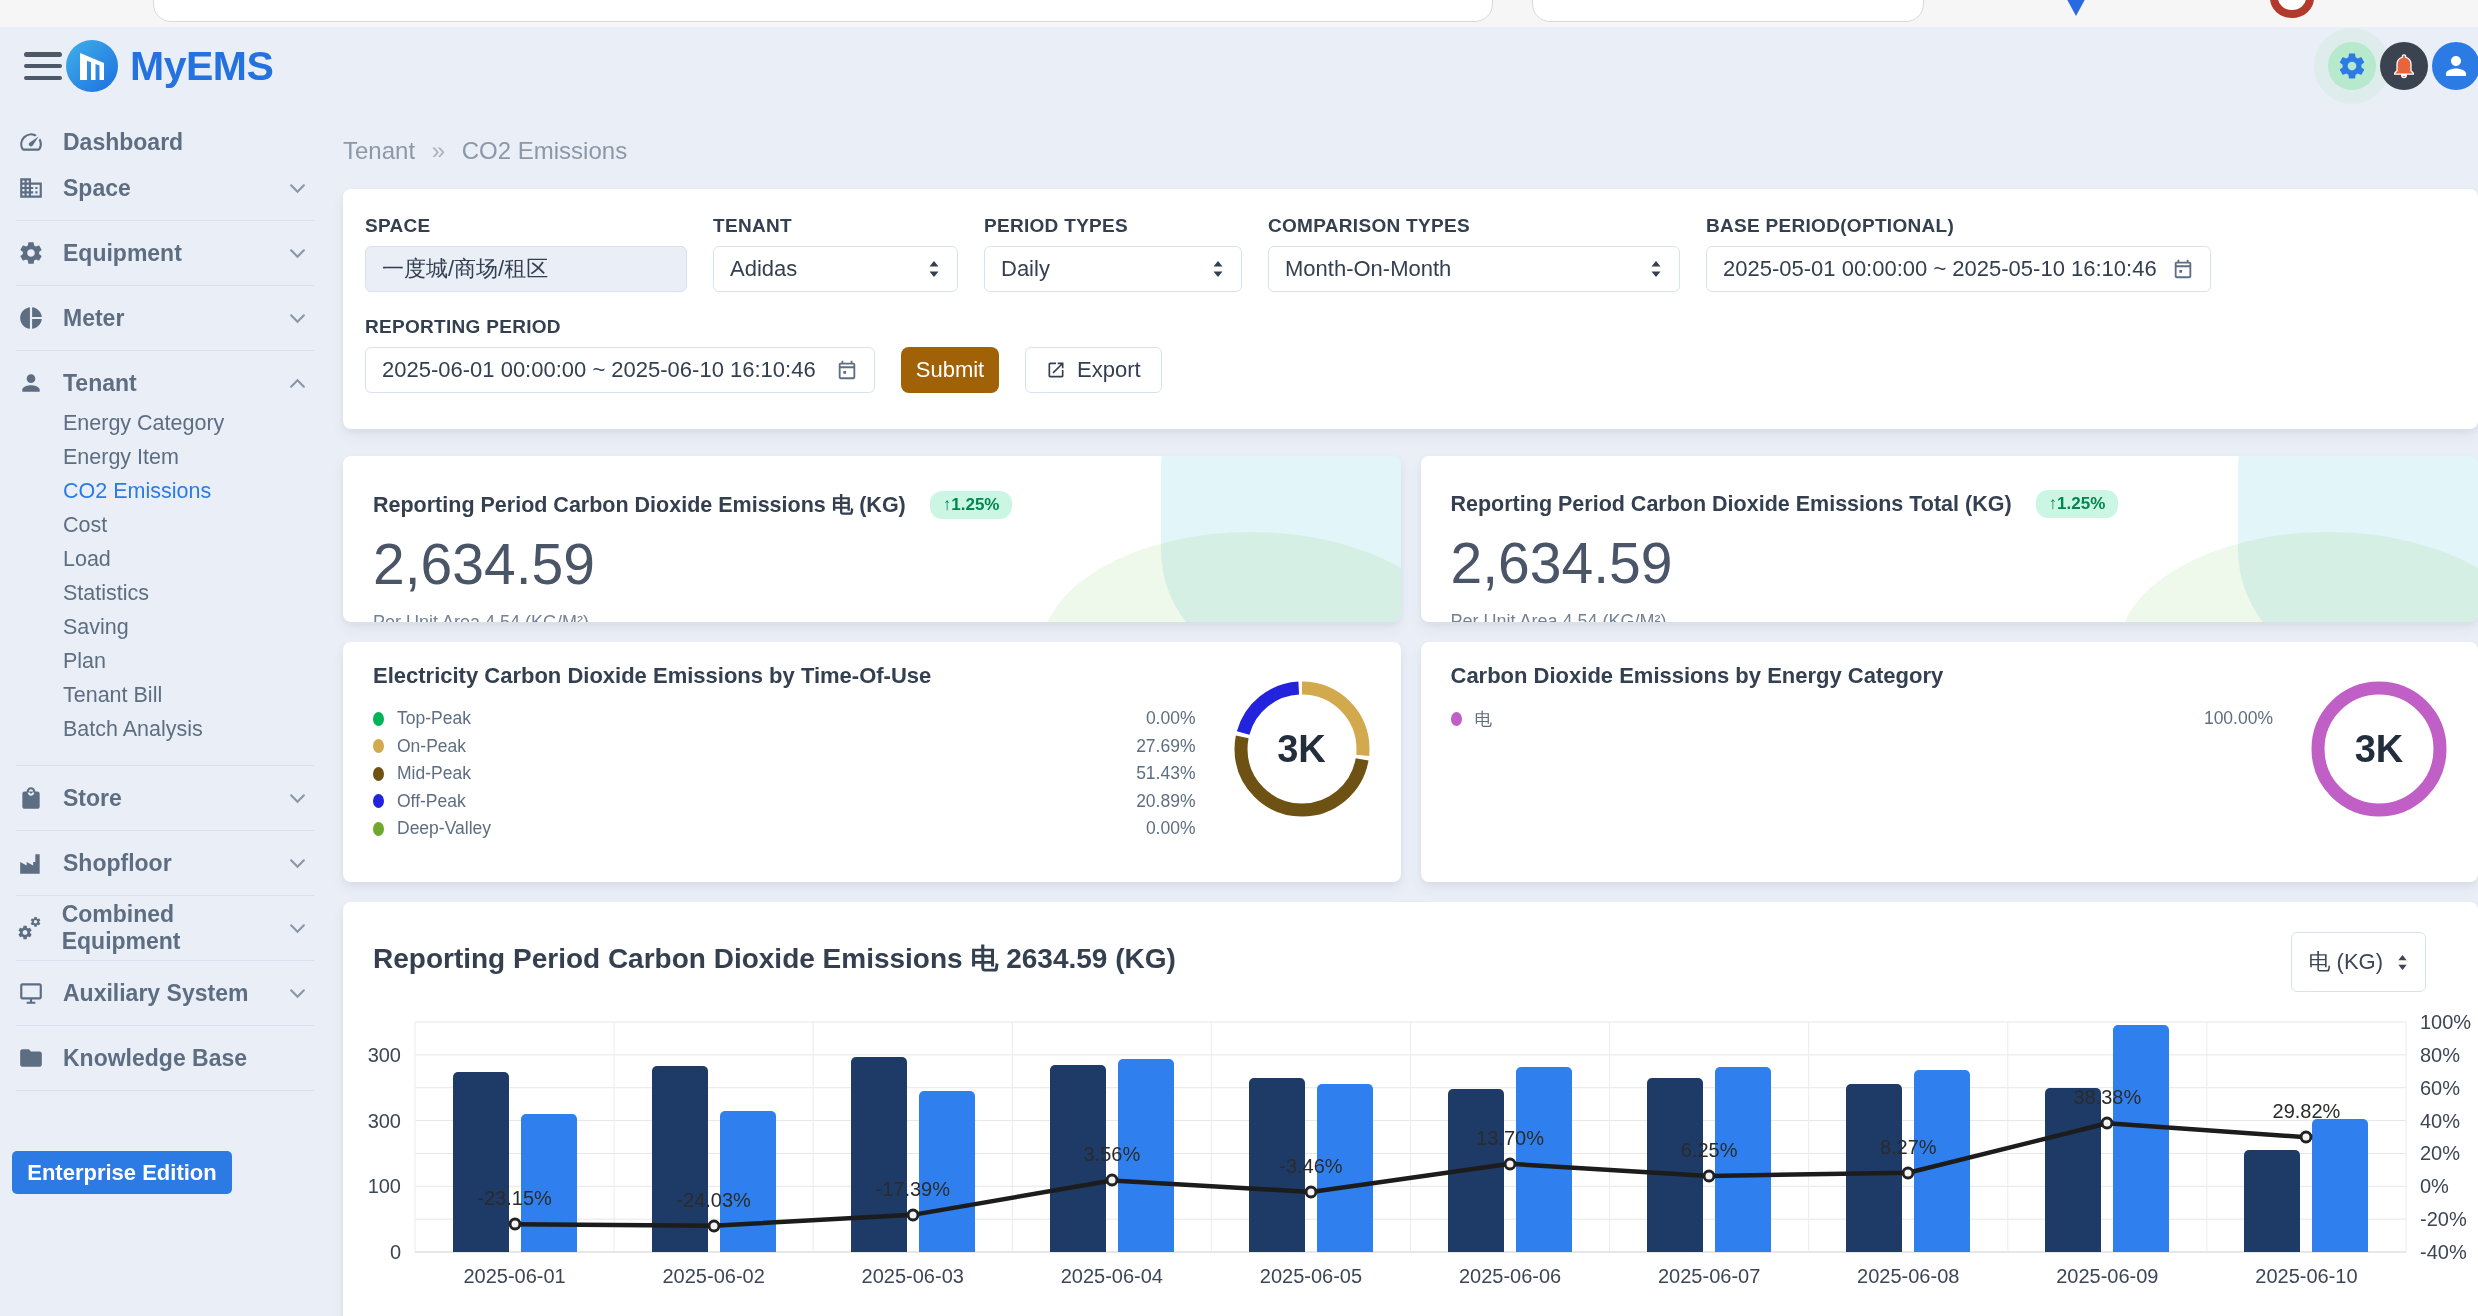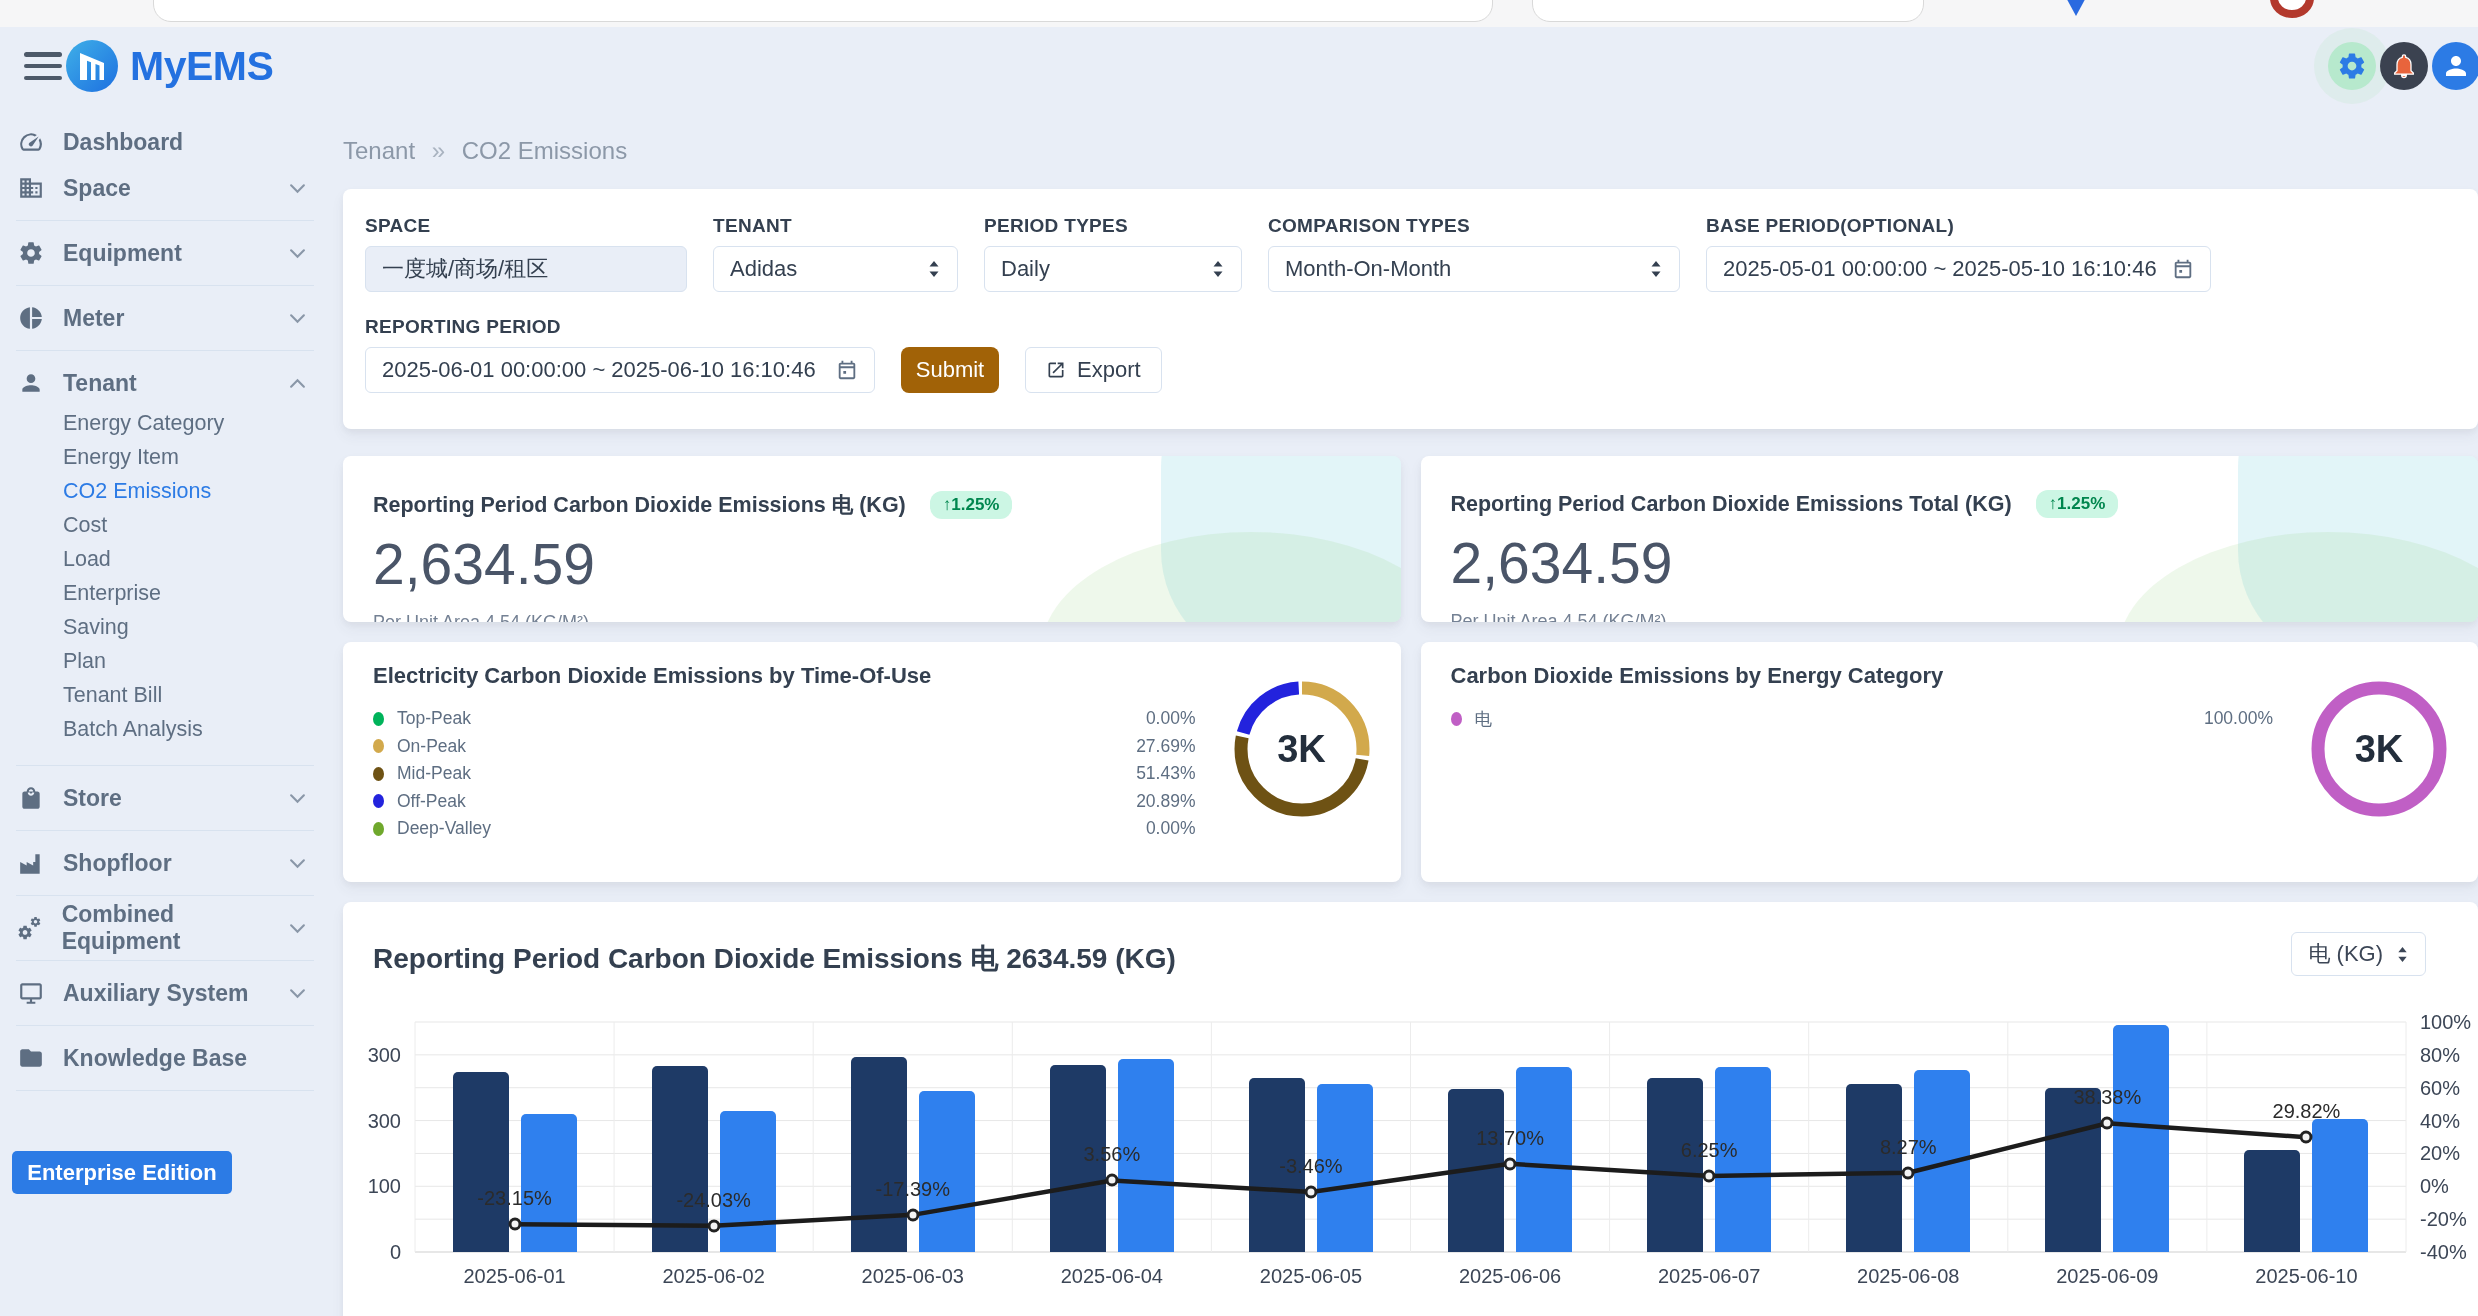--- a/index.html
+++ b/index.html
@@ -86,21 +86,21 @@
   .leg-row { display:flex; align-items:center; height:27.5px; font-size:17.5px; color:#5e6e82; }
   .leg-dot { width:11px; height:14px; border-radius:50%; margin-right:13px; flex:0 0 auto; }
   .leg-pct { margin-left:auto; }
   .donut-wrap { position:absolute; right:24px; top:32px; width:150px; height:150px; }
   .donut-wrap svg { position:absolute; inset:0; }
   .donut-center { position:absolute; inset:0; display:flex; align-items:center; justify-content:center; font-size:38px; font-weight:700; color:#232e3c; }
 
   
   .chart-card { position:relative; margin-top:20px; height:560px; }
   .c-title { position:absolute; left:30px; top:38px; font-size:28px; font-weight:700; color:#344050; }
-  .unit-select { position:absolute; right:52px; top:30px; height:44px; background:#fff; border:1px solid #d8e2ef; border-radius:6px; display:flex; align-items:center; gap:13px; padding:0 16px; font-size:22px; color:#3c4656; cursor:pointer; }
+  .unit-select { position:absolute; right:52px; top:30px; height:60px; background:#fff; border:1px solid #d8e2ef; border-radius:6px; display:flex; align-items:center; gap:13px; padding:0 16px; font-size:22px; color:#3c4656; cursor:pointer; }
   .chart-plot { position:absolute; left:72px; right:72px; top:120px; height:230px; }
   .gridsvg, .linesvg { position:absolute; inset:0; width:100%; height:100%; overflow:visible; pointer-events:none; }
   .bar { position:absolute; bottom:0; width:56px; border-radius:5px 5px 0 0; }
   .pt { position:absolute; width:13px; height:13px; border-radius:50%; background:#f4f4f4; border:3px solid #222; transform:translate(-50%,-50%); }
   .lineLabel { position:absolute; transform:translate(-50%,-100%); font-size:20px; color:#2b2b2b; white-space:nowrap; }
   .tickL { position:absolute; right:calc(100% + 14px); transform:translateY(-50%); font-size:20px; color:#3c4656; }
   .tickR { position:absolute; left:calc(100% + 14px); transform:translateY(-50%); font-size:20px; color:#3c4656; white-space:nowrap; }
   .xlab { position:absolute; top:calc(100% + 13px); transform:translateX(-50%); font-size:20px; color:#3c4656; white-space:nowrap; }
 </style>
 </head>
@@ -216,21 +216,21 @@
               <path d="M2 8 L8 2 L14 8" fill="none" stroke="#8a97a8" stroke-width="2" stroke-linecap="round"></path>
             </svg>
           </span>
         </div>
         <div class="sub-list">
           <div class="sub-item">Energy Category</div>
           <div class="sub-item">Energy Item</div>
           <div class="sub-item active">CO2 Emissions</div>
           <div class="sub-item">Cost</div>
           <div class="sub-item">Load</div>
-          <div class="sub-item">Enterprise</div>
+          <div class="sub-item">Statistics</div>
           <div class="sub-item">Saving</div>
           <div class="sub-item">Plan</div>
           <div class="sub-item">Tenant Bill</div>
           <div class="sub-item">Batch Analysis</div>
         </div>
         <div class="side-divider"></div>
         <div class="side-item">
           <span class="s-icon">
             <svg viewBox="0 0 24 24">
               <path d="M18 6h-2c0-2.21-1.79-4-4-4S8 3.79 8 6H6c-1.1 0-2 .9-2 2v12c0 1.1.9 2 2 2h12c1.1 0 2-.9 2-2V8c0-1.1-.9-2-2-2zm-6-2c1.1 0 2 .9 2 2h-4c0-1.1.9-2 2-2zm0 6c-1.66 0-3-1.34-3-3h2c0 .55.45 1 1 1s1-.45 1-1h2c0 1.66-1.34 3-3 3z"></path>

